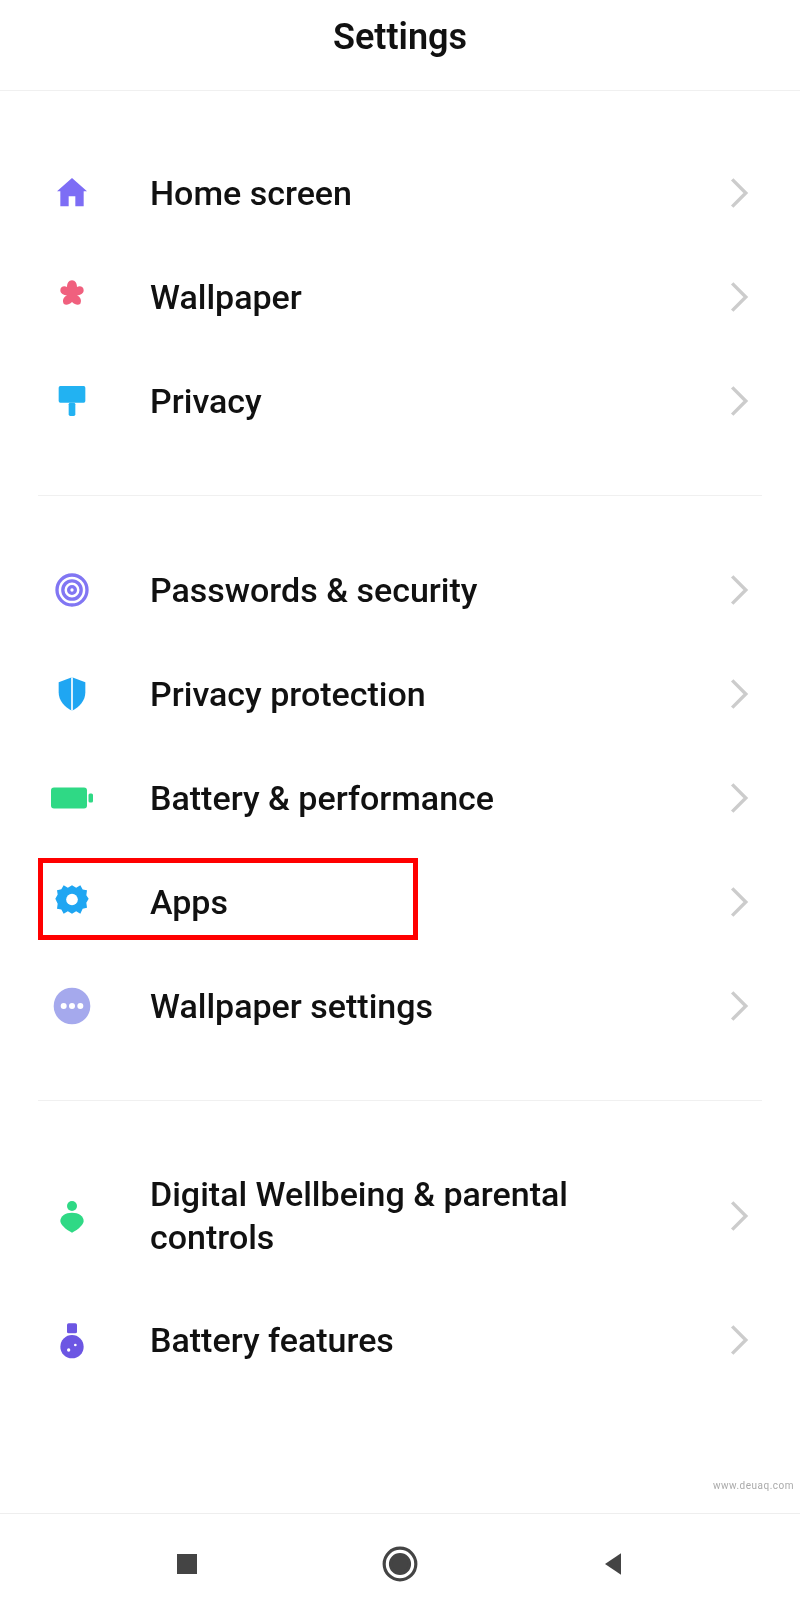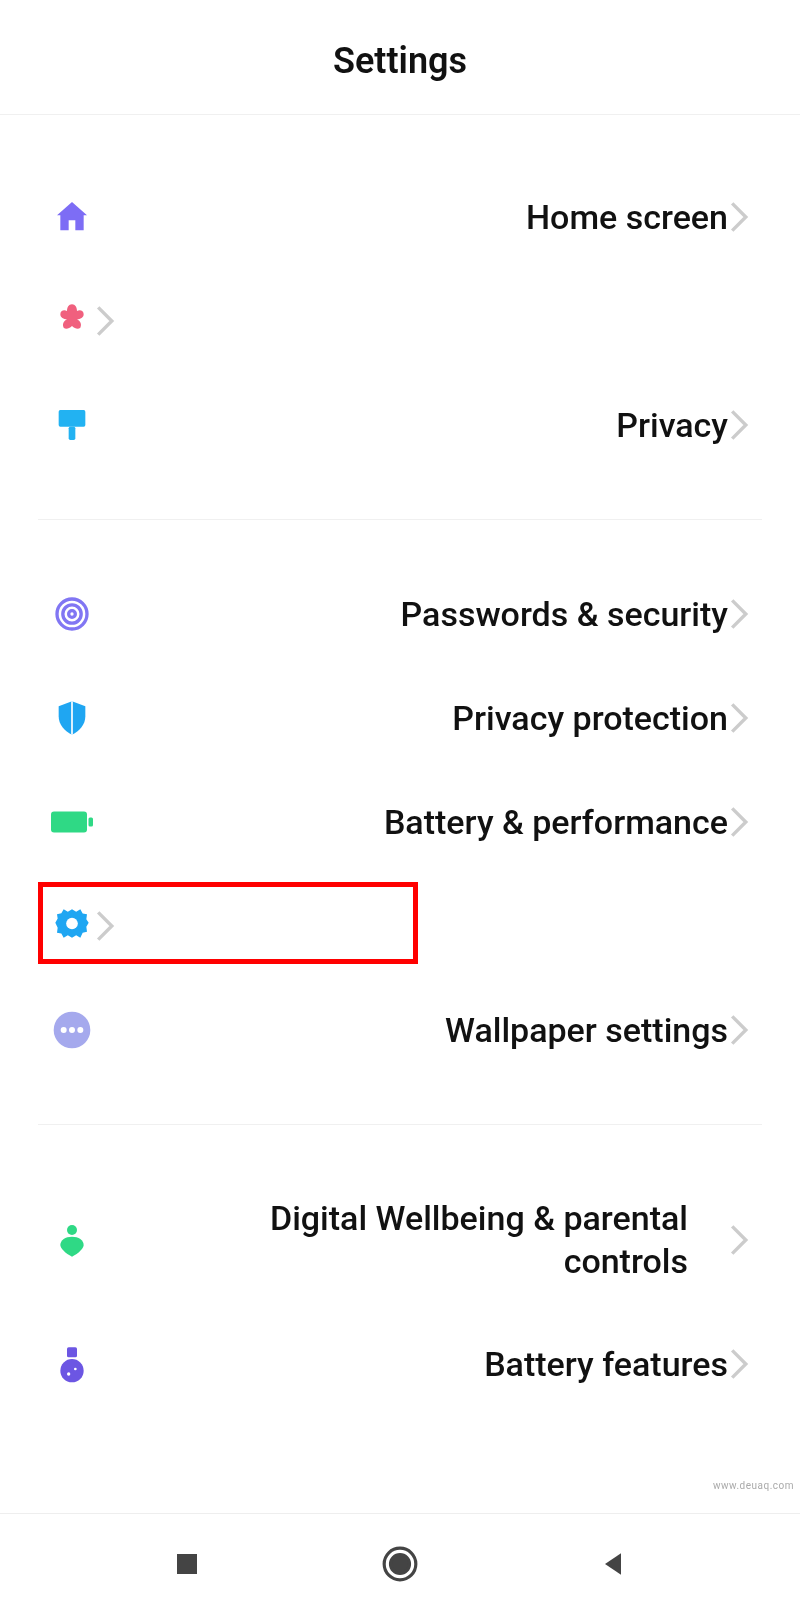--- a/index.html
+++ b/index.html
@@ -10,35 +10,34 @@
     body {
       font-family: -apple-system, BlinkMacSystemFont, 'Segoe UI', Roboto, Helvetica, Arial, sans-serif;
       background: #ffffff;
       width: 800px;
       height: 1613px;
       display: flex;
       flex-direction: column;
     }
     .header {
       text-align: center;
-      padding: 40px 0 32px 0;
+      padding: 16px 0 32px 0;
       border-bottom: 1px solid #f0f0f0;
     }
     .header-title {
       font-size: 36px;
       font-weight: 600;
       color: #111;
     }
     .content {
       flex: 1;
       overflow: hidden;
     }
     .group {
       padding: 42px 0;
-      text-align: right;
     }
     .group:first-child {
       padding-top: 50px;
     }
     .divider {
       height: 1px;
       background: #f0f0f0;
       margin: 0 38px;
     }
     .item {
@@ -120,20 +119,21 @@
             <path d="M2 2l8 8-8 8"></path>
           </svg>
       </span>
     </div>
     <div class="item">
       <span class="icon-wrap">
         <svg width="40" height="40" viewBox="0 0 24 24" fill="#f0607e">
             <path d="M12 2c2 0 3 2 3 4 2-1 4 0 4 2s-2 3-4 3c2 1 3 3 2 5-1 1-3 1-5-1-2 2-4 2-5 1-1-2 0-4 2-5-2 0-4-1-4-3s2-3 4-2c0-2 1-4 3-4z"></path>
           </svg>
       </span>
+      <span class="label">Wallpaper</span>
       <span class="chevron">
         <svg width="22" height="34" viewBox="0 0 12 20" fill="none" stroke="#ccc" stroke-width="2">
             <path d="M2 2l8 8-8 8"></path>
           </svg>
       </span>
     </div>
     <div class="item">
       <span class="icon-wrap">
         <svg width="40" height="40" viewBox="0 0 24 24" fill="#22b2f2">
             <rect x="4" y="3" width="16" height="10" rx="1"></rect>
@@ -195,20 +195,21 @@
           </svg>
       </span>
     </div>
     <div class="item" style="position:relative;">
       <span class="icon-wrap">
         <svg width="40" height="40" viewBox="0 0 24 24" fill="#1fa6f2">
             <path d="M12 2l2.5 1.4L17 2l1.4 2.5L21 5l-.4 2.9L22 10l-1.4 2.5.4 2.9-2.6.6L17 19l-2.5-1.4L12 19l-2.5-1.4L7 19l-1.4-2.5L3 16l.4-2.9L2 10l1.4-2.5L3 5l2.6-.6L7 2l2.5 1.4L12 2z"></path>
             <circle cx="12" cy="10.5" r="3.5" fill="#fff"></circle>
           </svg>
       </span>
+      <span class="label">Apps</span>
       <span class="chevron">
         <svg width="22" height="34" viewBox="0 0 12 20" fill="none" stroke="#ccc" stroke-width="2">
             <path d="M2 2l8 8-8 8"></path>
           </svg>
       </span>
       <div class="highlight" style="left:38px; top:8px; width:380px; height:82px;"></div>
     </div>
     <div class="item">
       <span class="icon-wrap">
         <svg width="40" height="40" viewBox="0 0 24 24">

